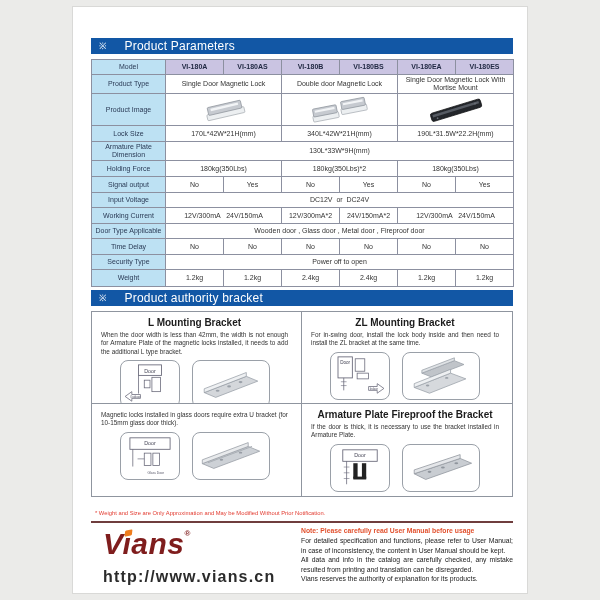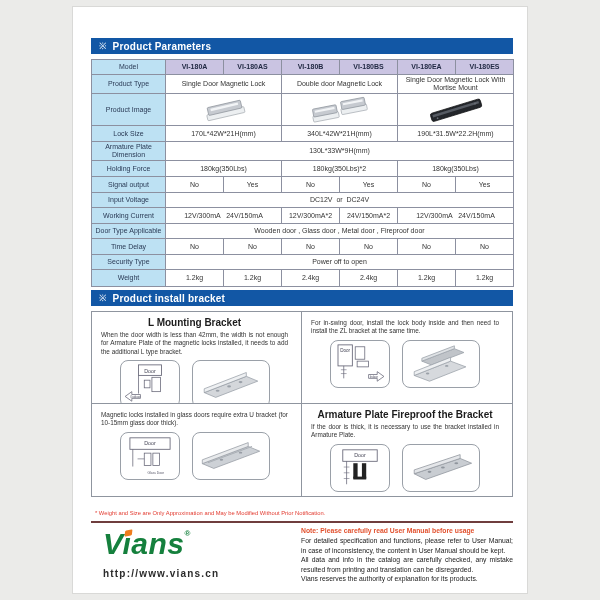--- a/index.html
+++ b/index.html
@@ -5,21 +5,21 @@
   * { margin:0; padding:0; box-sizing:border-box; }
   html,body { width:600px; height:600px; }
   body { font-family:"Liberation Sans", sans-serif; background:#ebebe9; }
   .canvas { position:relative; width:600px; height:600px; background:#ebebe9; overflow:hidden; }
   .page { position:absolute; left:72px; top:6px; width:456px; height:588px;
           background:#ffffff; border:1px solid #d9d9d7; }
 
   .section-bar { position:absolute; left:18px; width:422px; height:16px; background:#1257a5;
                  color:#fff; display:flex; align-items:center; gap:6px; padding-left:8px; }
   .bar-icon { font-size:9px; line-height:1; }
-  .bar-title { font-size:10px; font-weight:bold; letter-spacing:.2px; }
+  .bar-title { font-size:12px; font-weight:normal; letter-spacing:.2px;margin-left:12px; }
   .bar-params { top:31px; }
   .bar-bracket { top:283px; }
 
   table.param-table { position:absolute; left:18px; top:52px; width:422px;
                       border-collapse:collapse; table-layout:fixed; }
   table.param-table td { border:1px solid #8c90a0; text-align:center; vertical-align:middle;
                          font-size:7px; line-height:1.15; padding:1px 2px; overflow:hidden; }
   td.lbl  { background:#bde1f3; color:#2a3a55; }
   td.model{ background:#cac4e2; color:#222a44; font-weight:bold; }
   td.val  { background:#fff; color:#333; white-space:pre-wrap; }
@@ -38,26 +38,26 @@
   .bracket-thumbs { display:flex; justify-content:center; gap:12px; margin-top:4px; }
   .thumb { border:1px solid #9aa0a8; border-radius:8px; height:48px; background:#fff;
            display:flex; align-items:center; justify-content:center; }
   .thumb-diagram { width:60px; }
   .thumb-photo { width:78px; }
 
   .disclaimer { position:absolute; left:22px; top:503px; font-size:5.8px; color:#e23b30; }
   .footer-divider { position:absolute; left:18px; top:514px; width:422px; height:2px; background:#6f3d3d; }
 
   .footer-left { position:absolute; left:30px; top:522px; width:170px; }
-  .logo { position:relative; display:inline-block; color:#15803d; font-style:italic; font-weight:bold;
+  .logo { position:relative; display:inline-block; color:#7f1d1d; font-style:italic; font-weight:bold;
           font-size:30px; line-height:1; letter-spacing:.5px; }
   .logo-reg { font-size:8px; vertical-align:18px; font-style:normal; }
   .logo-accent { position:absolute; left:22px; top:1px; width:7px; height:6px; background:#ef7d1d;
                  transform:skewX(-18deg) rotate(-12deg); border-radius:1px; }
-  .url { margin-top:9px; font-size:10px; font-weight:bold; color:#2b2b2b; letter-spacing:1.2px; }
+  .url { margin-top:9px; font-size:16px; font-weight:bold; color:#2b2b2b; letter-spacing:1.2px; }
 
   .footer-right { position:absolute; left:228px; top:520px; width:212px; }
   .note-title { font-size:6.8px; font-weight:600; color:#e2512e; margin-bottom:2px; }
   .note-body div { font-size:6.8px; line-height:1.4; color:#222; text-align:justify; }
 </style>
 </head>
 <body>
 
 <div class="canvas">
   <div class="page">
@@ -187,21 +187,21 @@
             <td class="val">2.4kg</td>
             <td class="val">2.4kg</td>
             <td class="val">1.2kg</td>
             <td class="val">1.2kg</td>
           </tr>
         </tbody>
       </table>
 
     <div class="section-bar bar-bracket">
       <span class="bar-icon">※</span>
-      <span class="bar-title">Product install bracket</span>
+      <span class="bar-title">Product authority bracket</span>
     </div>
 
     <div class="bracket-grid" id="bracket-grid">
         <div class="bracket-panel">
           <div class="bracket-title">L Mounting Bracket</div>
           <div class="bracket-desc">When the door width is less than 42mm, the width is not enough for Armature Plate of the magnetic locks installed, it needs to add the additional L type bracket.</div>
           <div class="bracket-thumbs">
             <div class="thumb thumb-diagram">
               <svg width="54" height="44" viewBox="0 0 56 46">
                 <rect x="16" y="3" width="24" height="11" fill="none" stroke="#667" stroke-width="0.9"></rect>
@@ -218,20 +218,21 @@
                 <polygon points="8,32 52,15 64,20 20,37" fill="#d4d7db" stroke="#9aa0a8" stroke-width="0.8"></polygon>
                 <polygon points="8,32 52,15 52,11 8,28" fill="#eef0f2" stroke="#9aa0a8" stroke-width="0.8"></polygon>
                 <ellipse cx="22" cy="30" rx="2" ry="1.1" fill="#9aa0a8"></ellipse>
                 <ellipse cx="34" cy="25.5" rx="2" ry="1.1" fill="#9aa0a8"></ellipse>
                 <ellipse cx="46" cy="21" rx="2" ry="1.1" fill="#9aa0a8"></ellipse>
               </svg>
             </div>
           </div>
         </div>
         <div class="bracket-panel">
+          <div class="bracket-title">ZL Mounting Bracket</div>
           <div class="bracket-desc">For in-swing door, install the lock body inside and then need to  install the ZL bracket at the same time.</div>
           <div class="bracket-thumbs">
             <div class="thumb thumb-diagram">
               <svg width="54" height="44" viewBox="0 0 56 46">
                 <rect x="5" y="3" width="15" height="22" fill="none" stroke="#667" stroke-width="0.9"></rect>
                 <text x="12.5" y="10" font-size="4.8" text-anchor="middle" fill="#445" font-family="Liberation Sans, sans-serif">Door</text>
                 <rect x="23" y="5" width="10" height="13" fill="none" stroke="#667" stroke-width="0.8"></rect>
                 <rect x="25" y="20" width="12" height="6" fill="none" stroke="#667" stroke-width="0.8"></rect>
                 <line x1="11" y1="25" x2="11" y2="38" stroke="#667" stroke-width="0.8"></line>
                 <line x1="8" y1="29" x2="14" y2="29" stroke="#667" stroke-width="0.6"></line>

